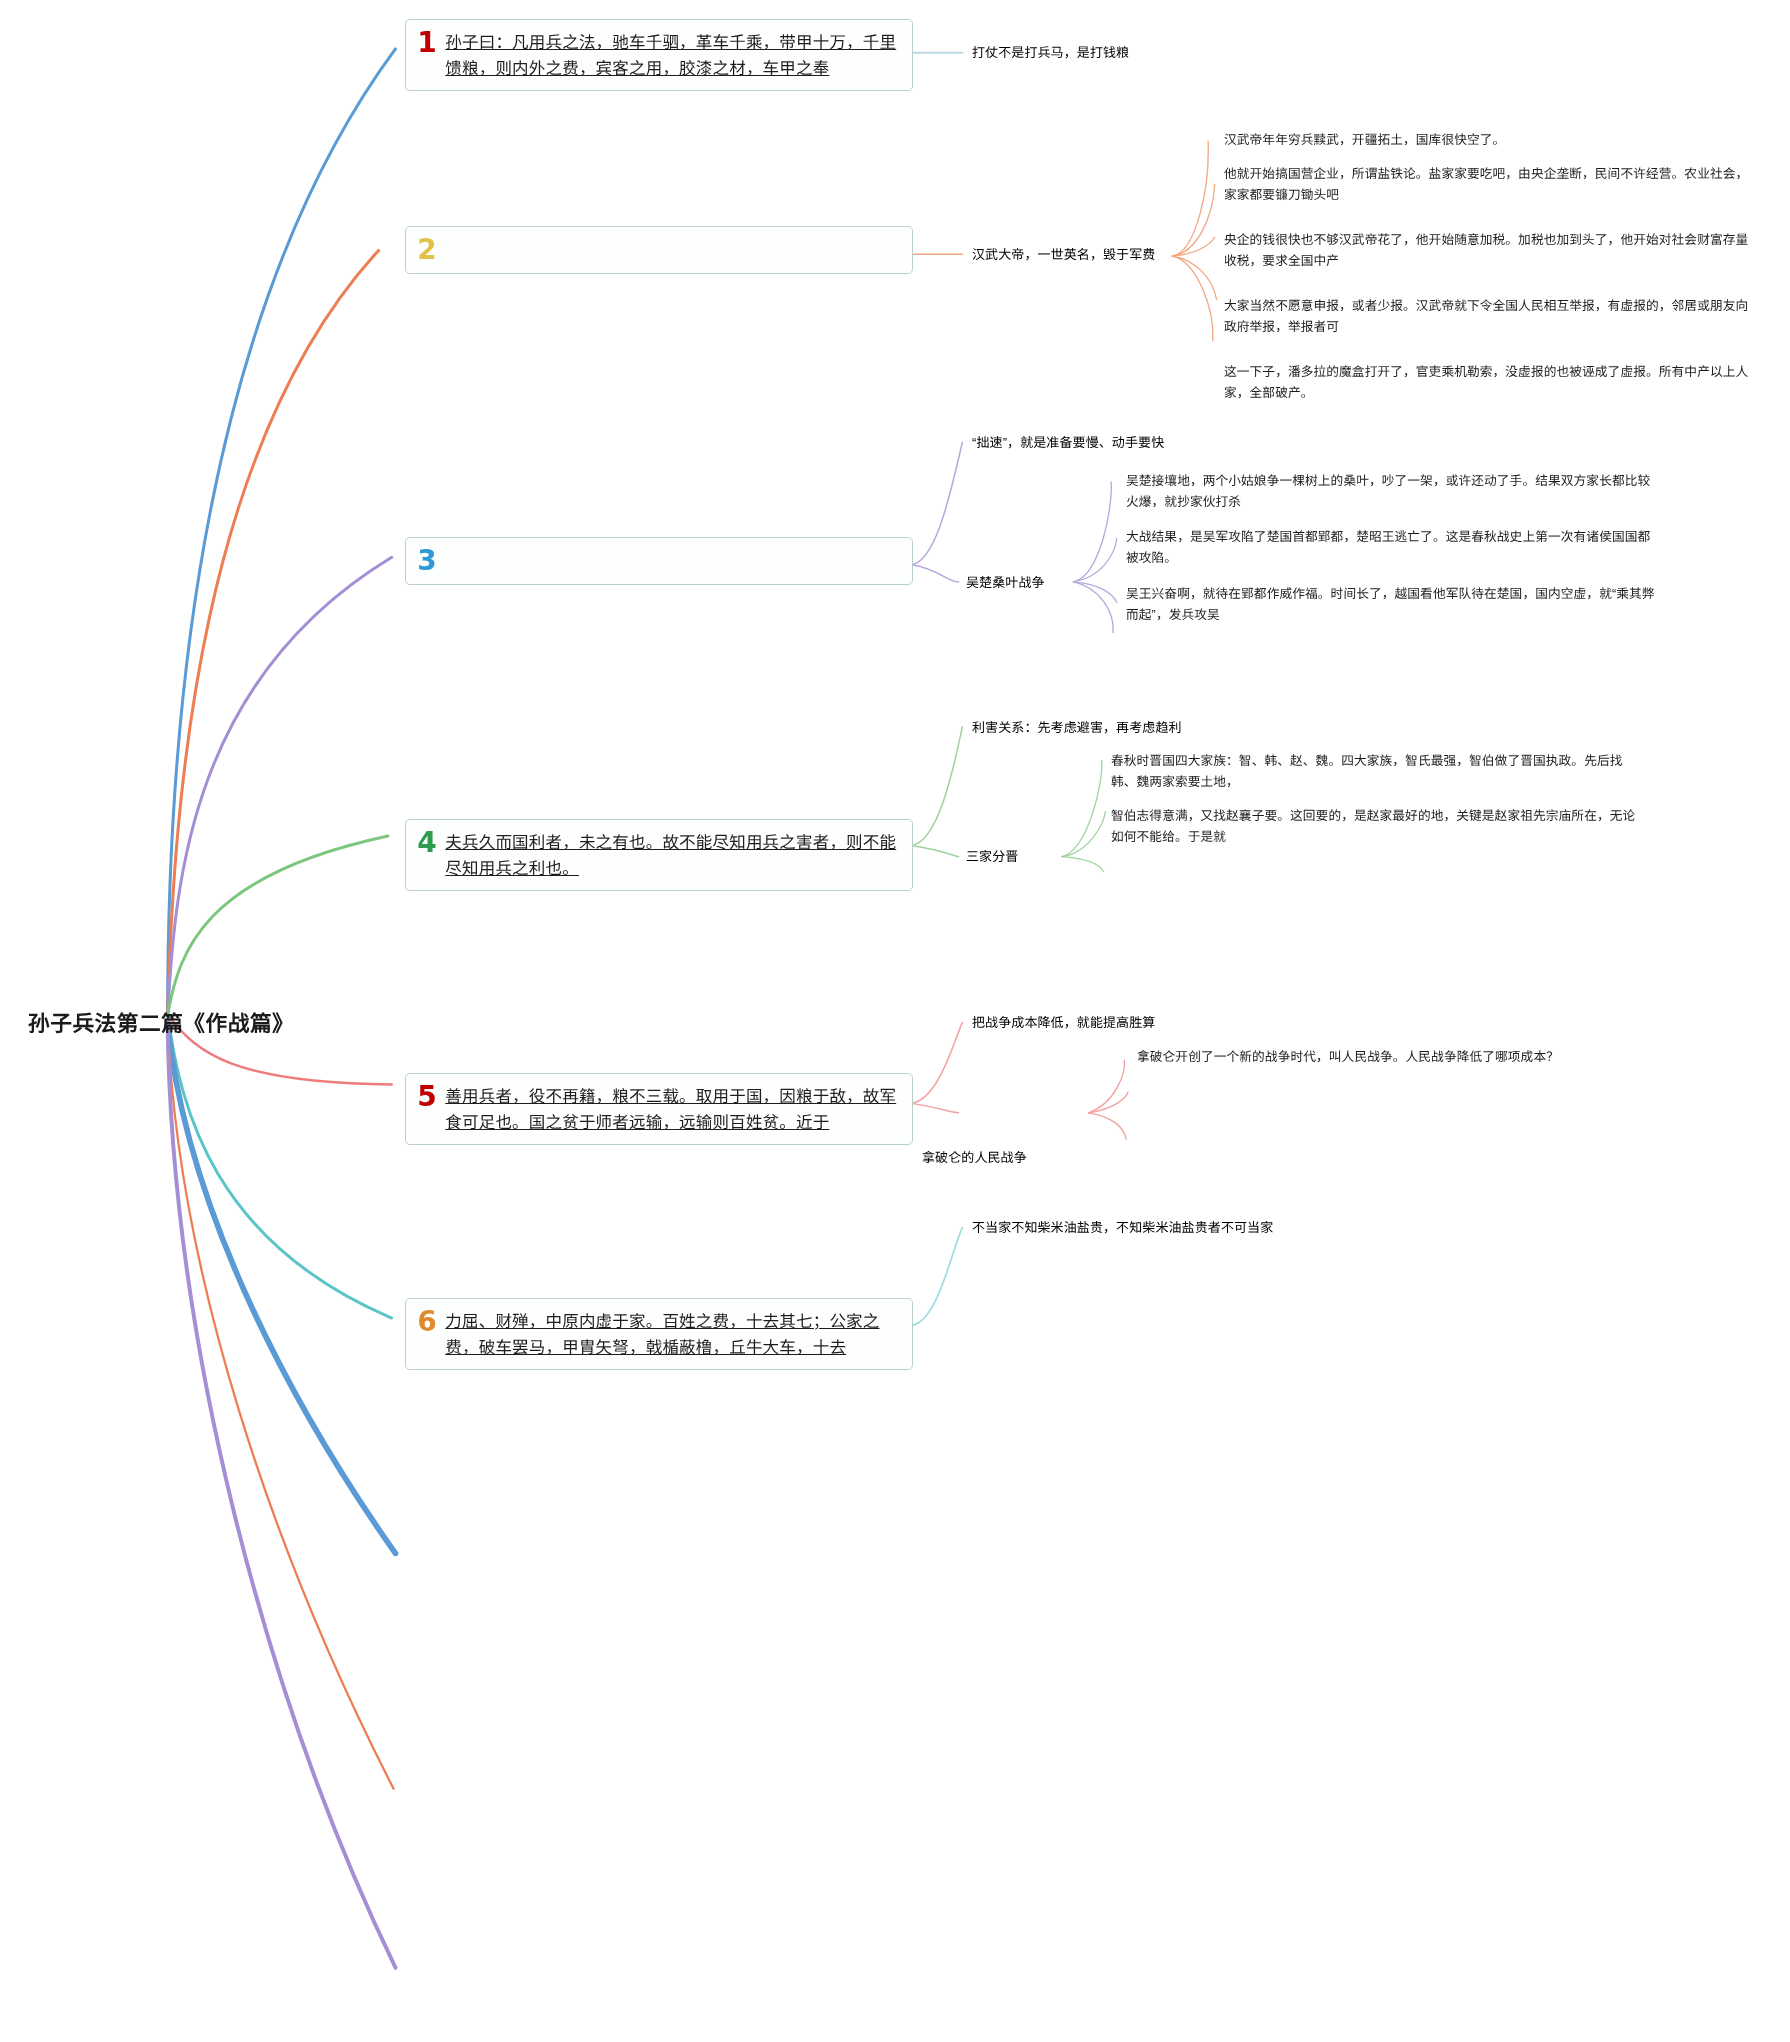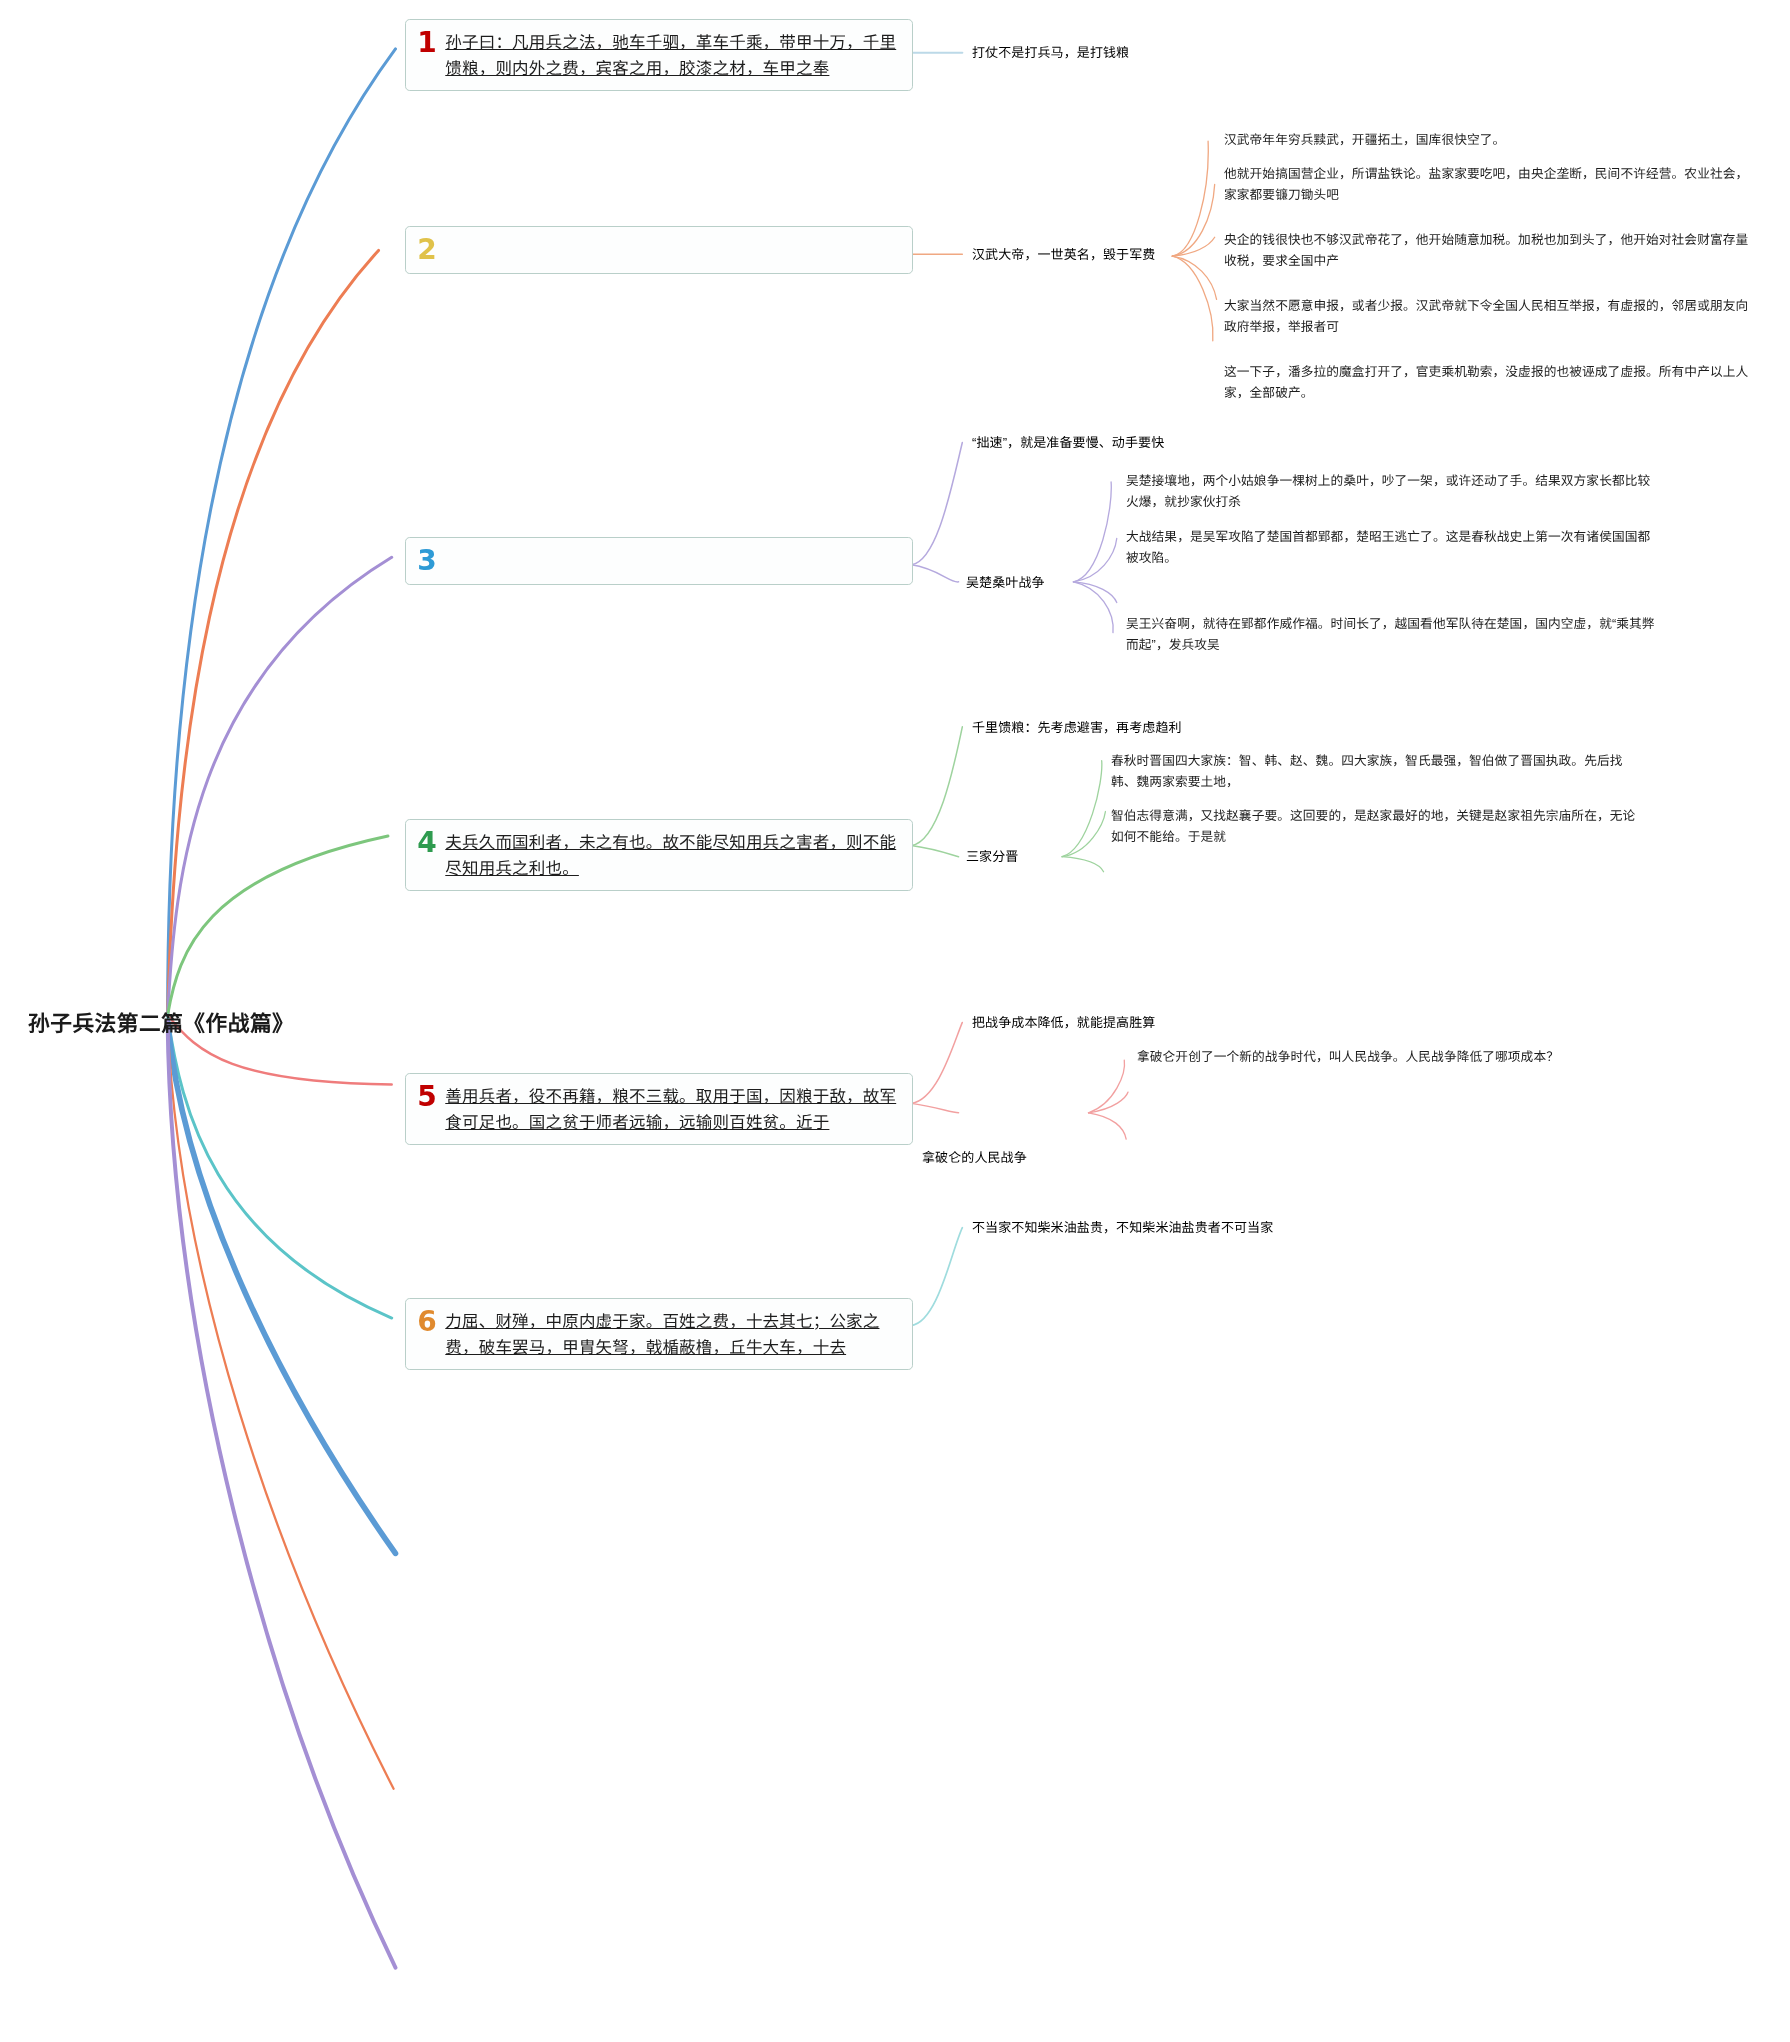--- a/index.html
+++ b/index.html
@@ -166,27 +166,27 @@
   <div class="l3" style="left:1224px; top:362px; width:527px;">这一下子，潘多拉的魔盒打开了，官吏乘机勒索，没虚报的也被诬成了虚报。所有中产以上人家，全部破产。</div>
 
   <div class="l1" style="left:405px; top:537px; width:508px;">
     <span class="num" style="color:#2e9bd6;">3</span>
   </div>
   <div class="l2" style="left:972px; top:433px; width:424px;">“拙速”，就是准备要慢、动手要快</div>
   <div class="l2" style="left:966px; top:573px; width:113px;">吴楚桑叶战争</div>
 
   <div class="l3" style="left:1126px; top:471px; width:537px;">吴楚接壤地，两个小姑娘争一棵树上的桑叶，吵了一架，或许还动了手。结果双方家长都比较火爆，就抄家伙打杀</div>
   <div class="l3" style="left:1126px; top:527px; width:537px;">大战结果，是吴军攻陷了楚国首都郢都，楚昭王逃亡了。这是春秋战史上第一次有诸侯国国都被攻陷。</div>
-  <div class="l3" style="left:1126px; top:584px; width:537px;margin-top:30px;">吴王兴奋啊，就待在郢都作威作福。时间长了，越国看他军队待在楚国，国内空虚，就“乘其弊而起”，发兵攻吴</div>
+  <div class="l3" style="left:1126px; top:584px; width:537px;">吴王兴奋啊，就待在郢都作威作福。时间长了，越国看他军队待在楚国，国内空虚，就“乘其弊而起”，发兵攻吴</div>
 
   <div class="l1" style="left:405px; top:819px; width:508px;">
     <span class="num" style="color:#2e9b4f;">4</span>
     <span class="l1-text">夫兵久而国利者，未之有也。故不能尽知用兵之害者，则不能尽知用兵之利也。</span>
   </div>
-  <div class="l2" style="left:972px; top:718px; width:433px;">千里馈粮：先考虑避害，再考虑趋利</div>
+  <div class="l2" style="left:972px; top:718px; width:433px;">利害关系：先考虑避害，再考虑趋利</div>
   <div class="l2" style="left:966px; top:847px; width:104px;">三家分晋</div>
 
   <div class="l3" style="left:1111px; top:751px; width:527px;">春秋时晋国四大家族：智、韩、赵、魏。四大家族，智氏最强，智伯做了晋国执政。先后找韩、魏两家索要土地，</div>
   <div class="l3" style="left:1111px; top:806px; width:527px;">智伯志得意满，又找赵襄子要。这回要的，是赵家最好的地，关键是赵家祖先宗庙所在，无论如何不能给。于是就</div>
 
   <div class="l1" style="left:405px; top:1073px; width:508px;">
     <span class="num" style="color:#c00000;">5</span>
     <span class="l1-text">善用兵者，役不再籍，粮不三载。取用于国，因粮于敌，故军食可足也。国之贫于师者远输，远输则百姓贫。近于</span>
   </div>
   <div class="l2" style="left:972px; top:1013px; width:395px;">把战争成本降低，就能提高胜算</div>

